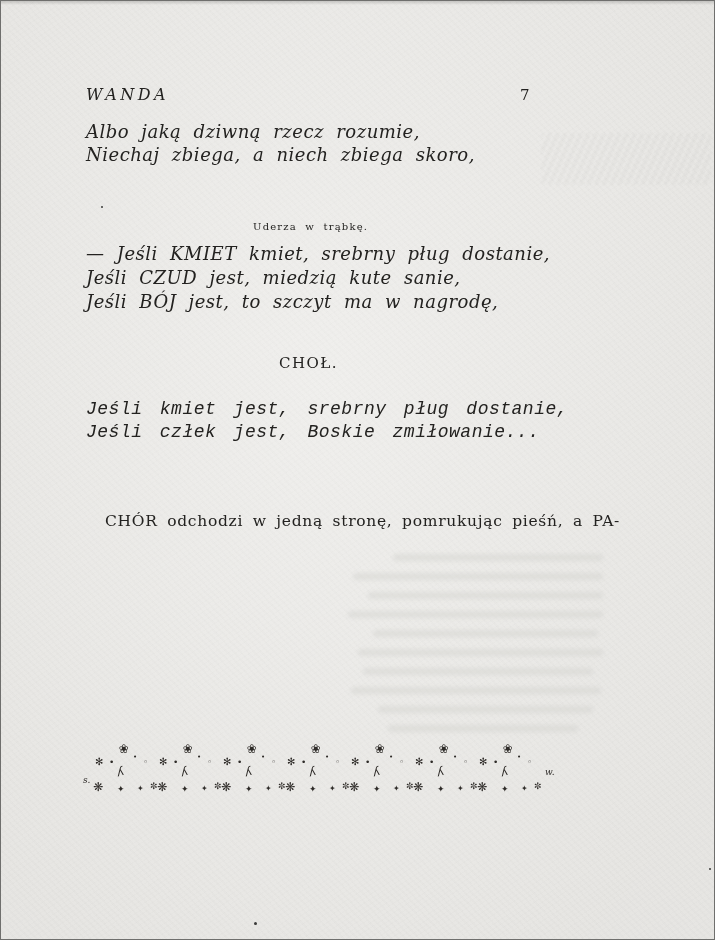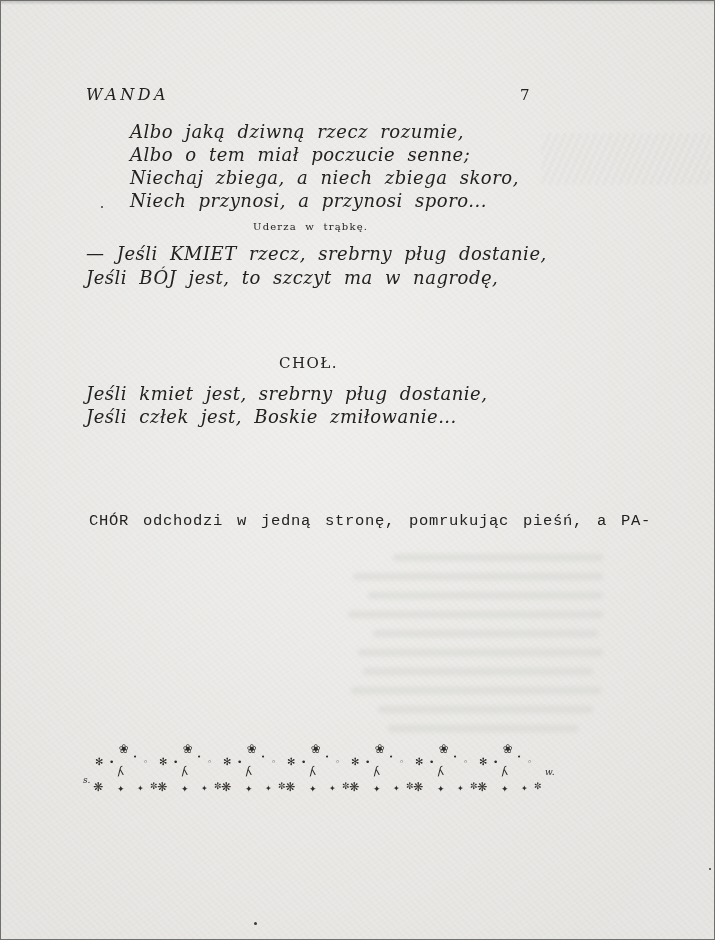--- a/index.html
+++ b/index.html
@@ -27,36 +27,36 @@
     position:absolute;left:85px;top:84px;
     font-style:italic;font-size:16px;letter-spacing:3.5px;
   }
   .page-number{
     position:absolute;left:519px;top:85px;
     font-size:15px;letter-spacing:1px;
   }
   .stanza{position:absolute;left:85px;font-style:italic;font-size:18px;}
   .stanza .line{letter-spacing:.5px;word-spacing:6px;white-space:nowrap;}
   .stanza-1{top:119px;}
-  .stanza-1 .line{line-height:23px;margin-left:44px;}
+  .stanza-1 .line{line-height:23px;}
   .stanza-2{top:241px;}
   .stanza-2 .line{line-height:24px;}
-  .stanza-3{top:381px;}
+  .stanza-3{top:397px;font-family:Liberation Mono, monospace;}
   .stanza-3 .line{line-height:23px;}
   .stage-direction-1{
     position:absolute;left:252px;top:220px;
     font-size:10px;letter-spacing:1.2px;word-spacing:4px;
   }
   .chorus-heading{
     position:absolute;left:85px;top:353px;width:445px;
     text-align:center;font-size:15px;letter-spacing:1.5px;
   }
   .stage-note-1{
-    position:absolute;left:88px;top:511px;
-    font-size:15.5px;letter-spacing:.7px;word-spacing:4px;white-space:nowrap;font-family:Liberation Mono, monospace;
+    position:absolute;left:104px;top:511px;
+    font-size:15.5px;letter-spacing:.7px;word-spacing:4px;white-space:nowrap;
   }
   .stage-note-2{
     position:absolute;left:127px;top:532px;
     font-size:15.5px;letter-spacing:.7px;word-spacing:4px;white-space:nowrap;
   }
   
   .ornament-band{
     position:absolute;left:82px;top:744px;width:475px;height:62px;
     color:var(--orn);
   }
@@ -110,29 +110,28 @@
 <body>
 
 <div class="page">
   <div class="top-edge"></div>
 
   <div class="running-header">WANDA</div>
   <div class="page-number">7</div>
 
   <div class="stanza stanza-1">
     <div class="line">Albo jaką dziwną rzecz rozumie,</div>
-    <div class="line">Albo o tem miał poczucie senne;</div>
     <div class="line">Niechaj zbiega, a niech zbiega skoro,</div>
-    <div class="line">Niech przynosi, a przynosi sporo...</div>
   </div>
 
   <div class="stage-direction-1">Uderza w trąbkę.</div>
 
   <div class="stanza stanza-2">
-    <div class="line">— Jeśli KMIET rzecz, srebrny pług dostanie,</div>
+    <div class="line">— Jeśli KMIET kmiet, srebrny pług dostanie,</div>
+    <div class="line">Jeśli CZUD jest, miedzią kute sanie,</div>
     <div class="line">Jeśli BÓJ jest, to szczyt ma w nagrodę,</div>
   </div>
 
   <div class="chorus-heading">CHOŁ.</div>
 
   <div class="stanza stanza-3">
     <div class="line">Jeśli kmiet jest, srebrny pług dostanie,</div>
     <div class="line">Jeśli człek jest, Boskie zmiłowanie...</div>
   </div>
 

